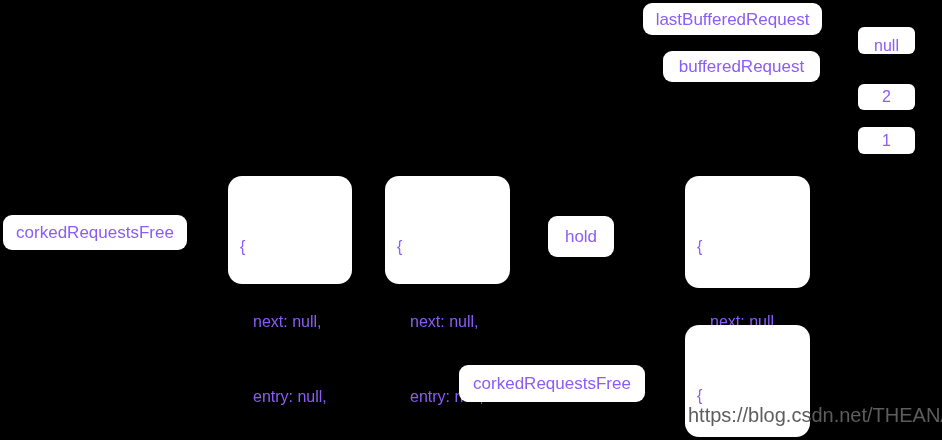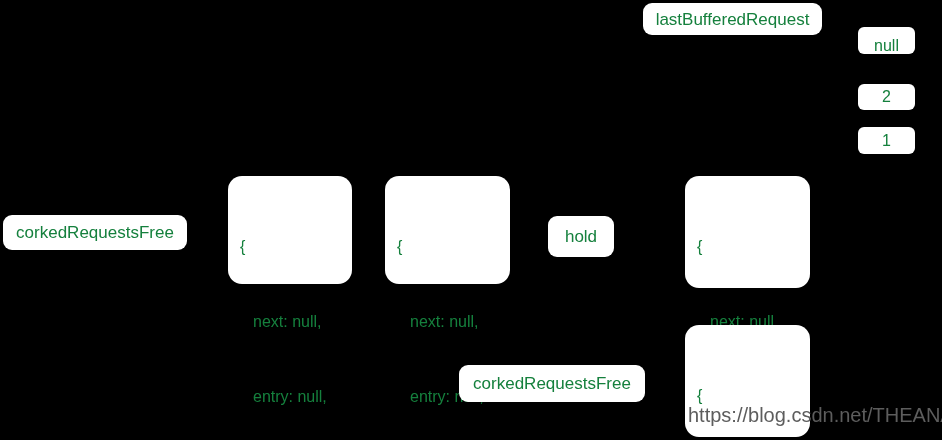--- a/index.html
+++ b/index.html
@@ -11,21 +11,21 @@
     position: relative;
     width: 942px;
     height: 440px;
     background: #000000;
     overflow: hidden;
     font-family: "Liberation Sans", sans-serif;
   }
   .node {
     position: absolute;
     background: #ffffff;
-    color: #15803d;
+    color: #8b5cf6;
     box-sizing: border-box;
     display: flex;
     align-items: center;
     justify-content: center;
   }
   
   .pill {
     border-radius: 9px;
     font-size: 17px;
     line-height: 1;
@@ -67,20 +67,23 @@
 </style>
 </head>
 <body>
 
 <div id="canvas">
 
   <div class="node pill" style="left:643px; top:3px; width:179px; height:32px;">
     <span>lastBufferedRequest</span>
   </div>
 
+  <div class="node pill" style="left:663px; top:51px; width:157px; height:31px;">
+    <span>bufferedRequest</span>
+  </div>
 
   <div class="node pill small" style="left:858px; top:27px; width:57px; height:27px;align-items:flex-end;">
     <span>null</span>
   </div>
 
   <div class="node pill small" style="left:858px; top:84px; width:57px; height:26px;">
     <span>2</span>
   </div>
 
   <div class="node pill small" style="left:858px; top:127px; width:57px; height:27px;">

